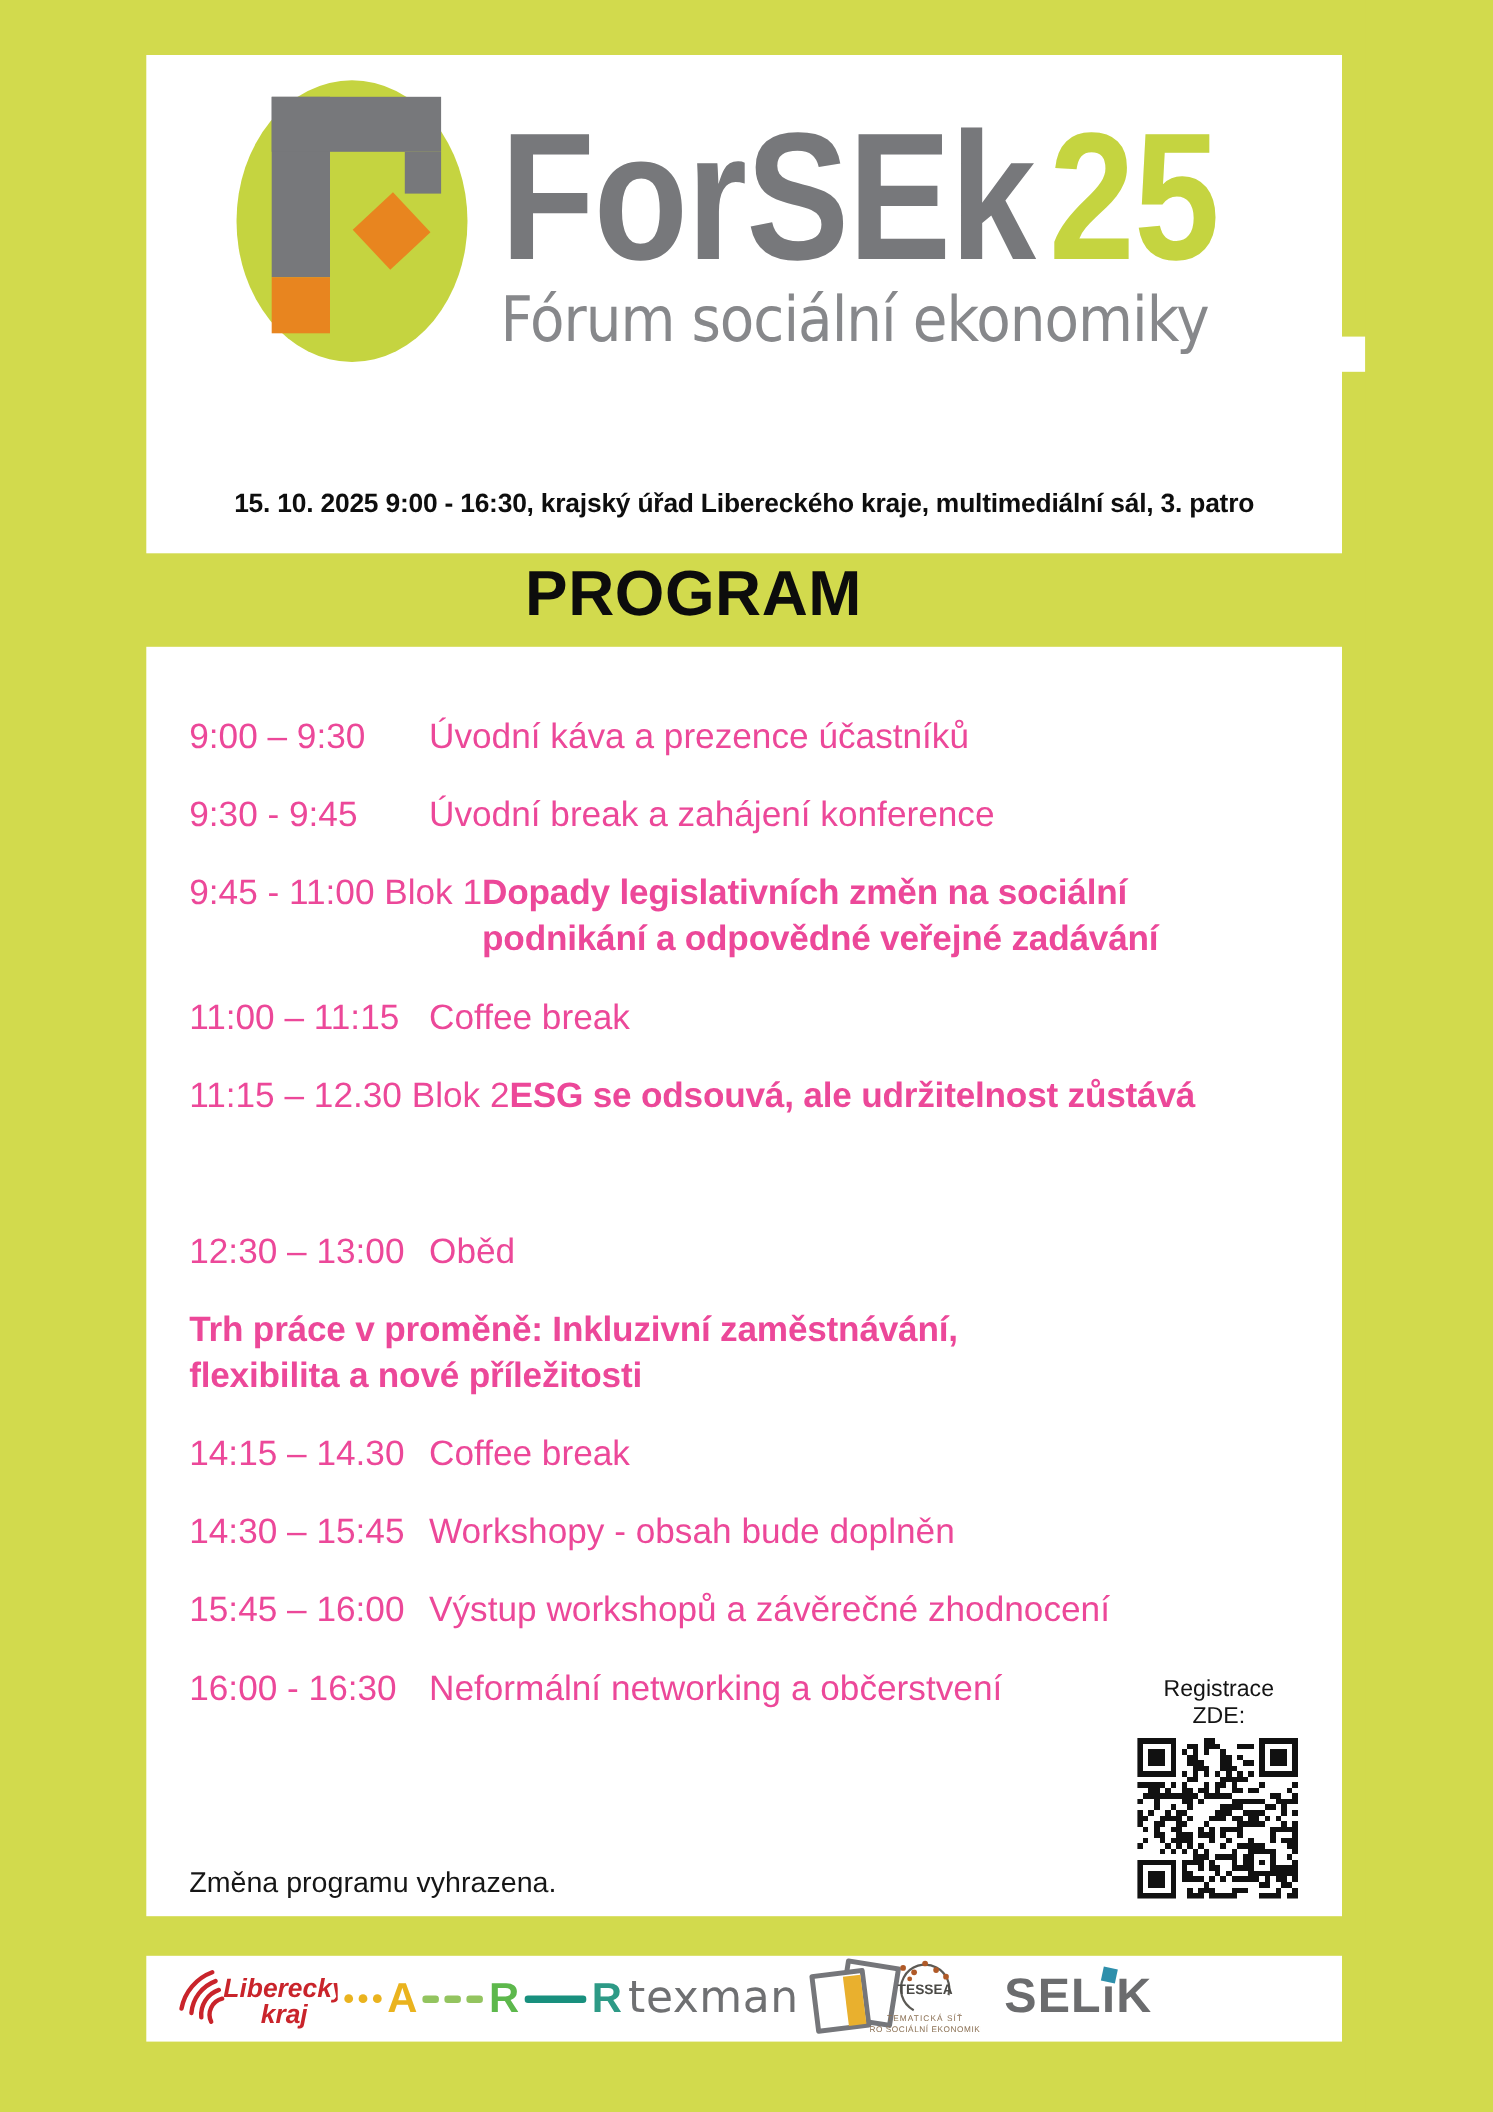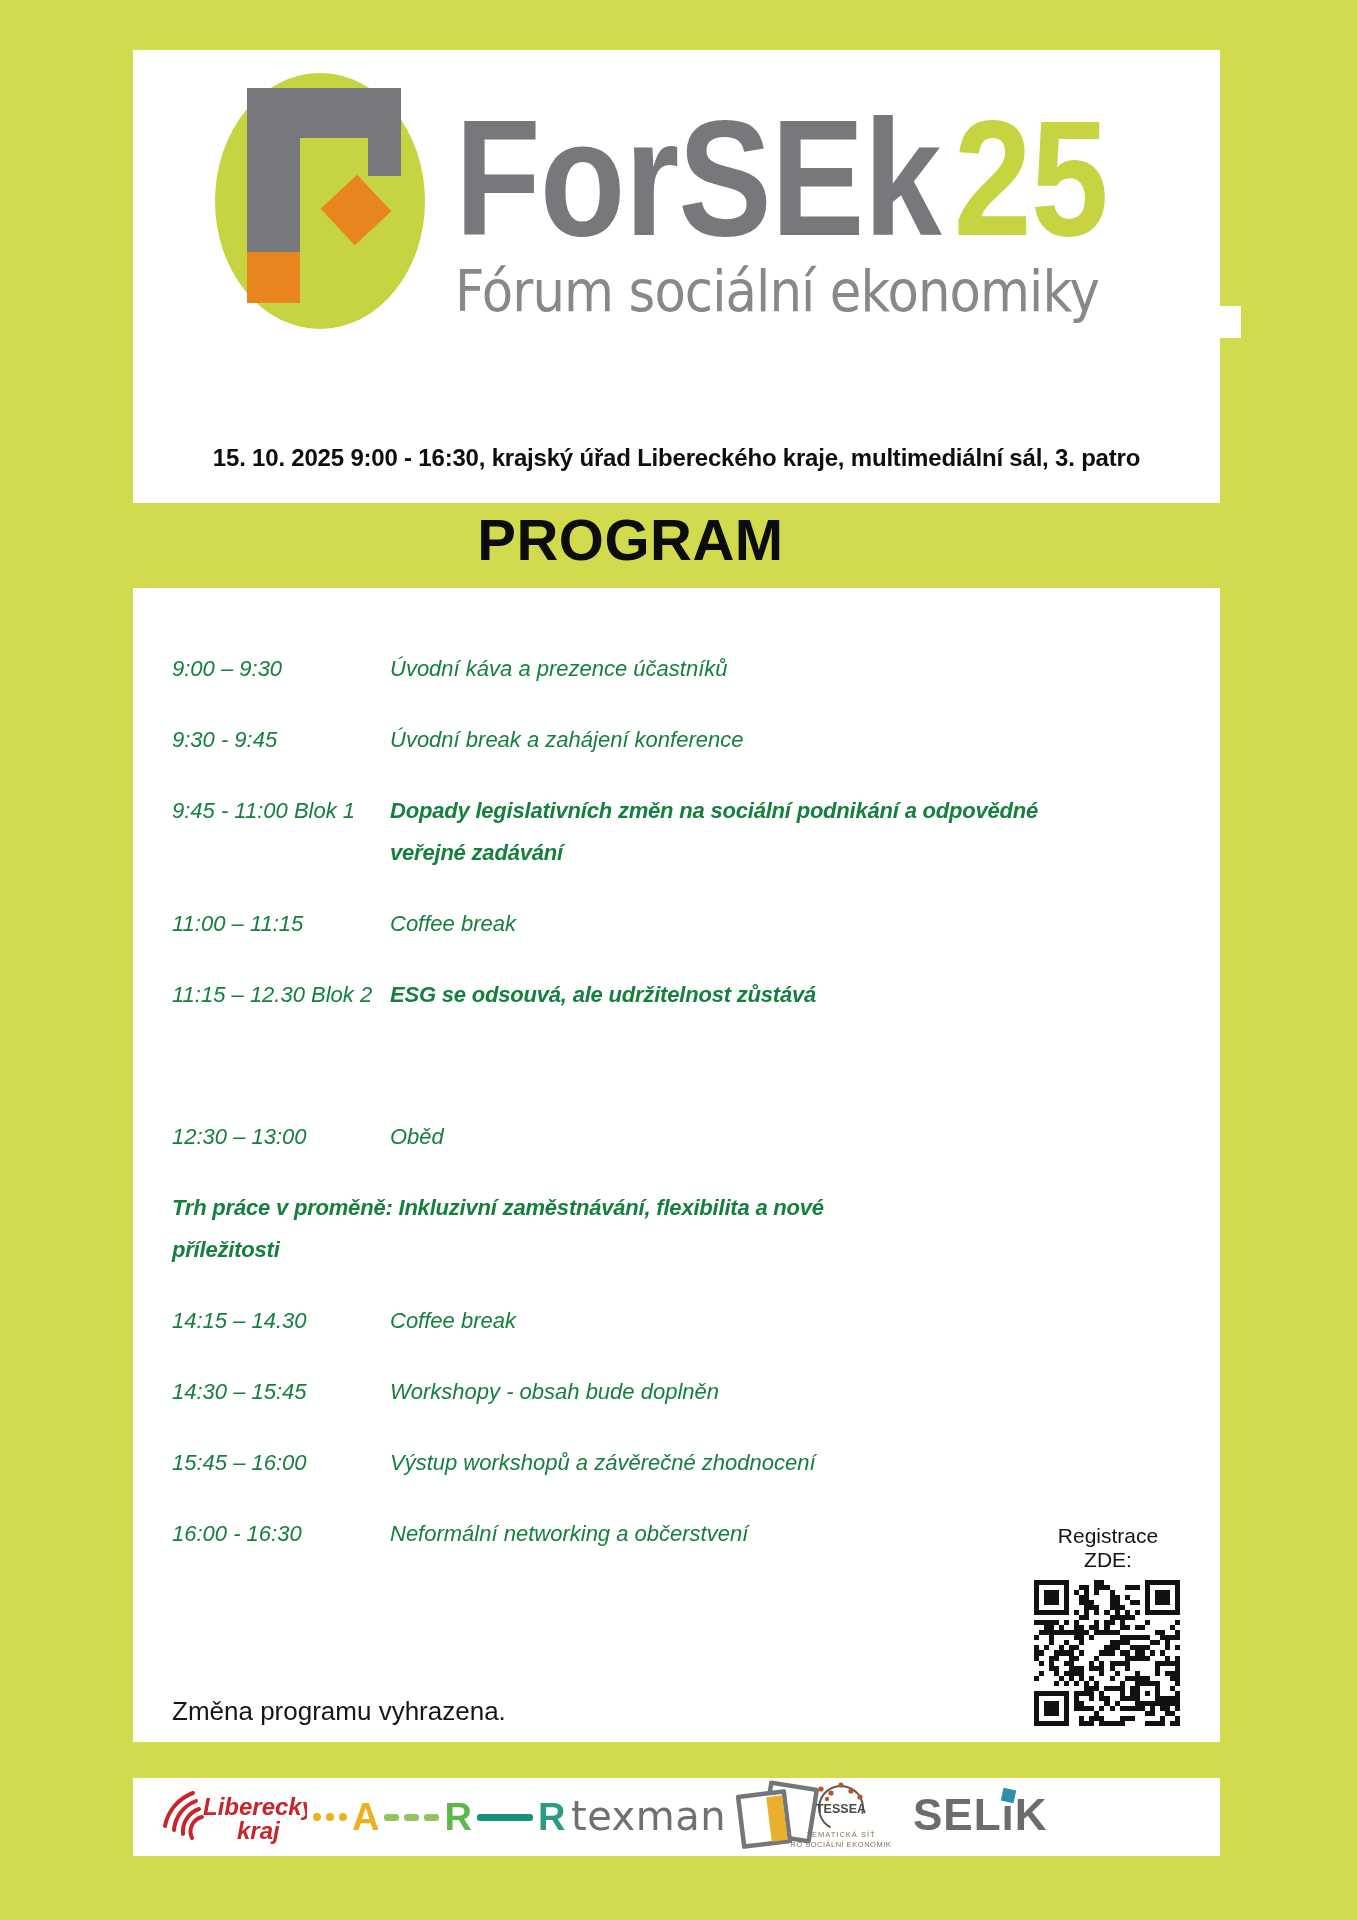--- a/index.html
+++ b/index.html
@@ -34,21 +34,21 @@
   .event-info{position:absolute;left:0;right:0;top:394px;text-align:center;
               font-size:24px;font-weight:700;color:#0e0e0e;letter-spacing:-0.2px;}
 
   
   .program-heading{position:absolute;left:0;top:506px;width:100%;text-align:center;
               font-size:58px;font-weight:700;letter-spacing:.5px;color:#0c0c0c;margin-left:10px;}
 
   
   .program-box{position:absolute;left:133px;top:588px;width:1087px;height:1154px;background:#fff;}
   .schedule{position:absolute;left:39px;top:60px;width:932px;}
-  .row{display:flex;margin-bottom:29px;font-size:22px;line-height:42px;color:#15803d;font-style:italic;}
+  .row{display:flex;margin-bottom:29px;font-size:32px;line-height:42px;color:#ec4899;}
   .row-time{flex:0 0 218px;white-space:nowrap;}
   .row-title{width:712px;}
   .row.bold .row-title{font-weight:700;letter-spacing:-0.2px;}
   .row.gap-after{margin-bottom:100px;align-items:center;}
 
   .registration{position:absolute;right:38px;top:936px;width:148px;text-align:center;}
   .registration-label{font-size:21px;color:#141414;margin-bottom:8px;}
   .qr{width:146px;height:146px;display:block;}
 
   .disclaimer{position:absolute;left:39px;top:1108px;font-size:26px;color:#161616;}

